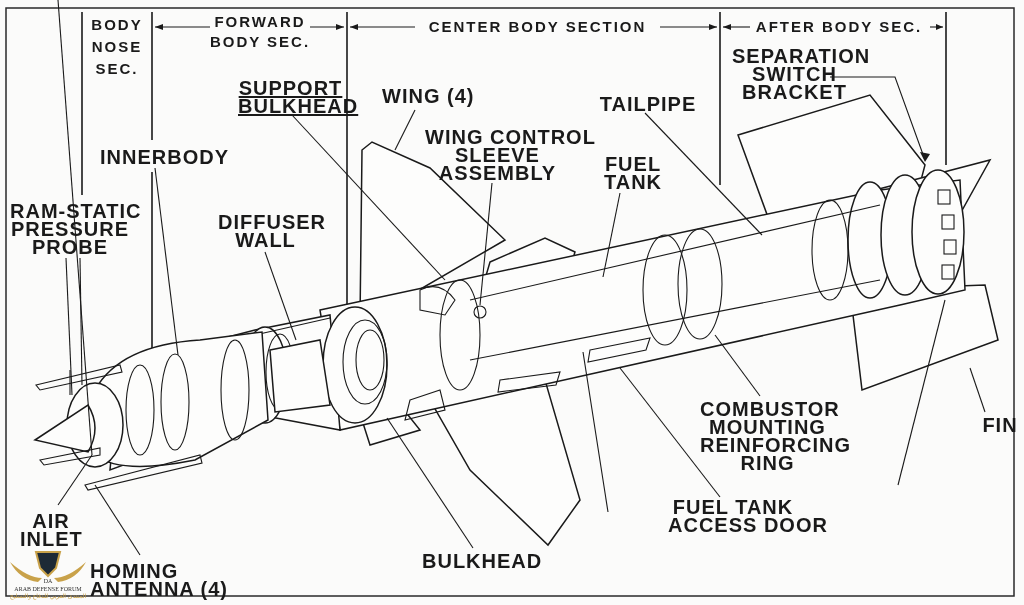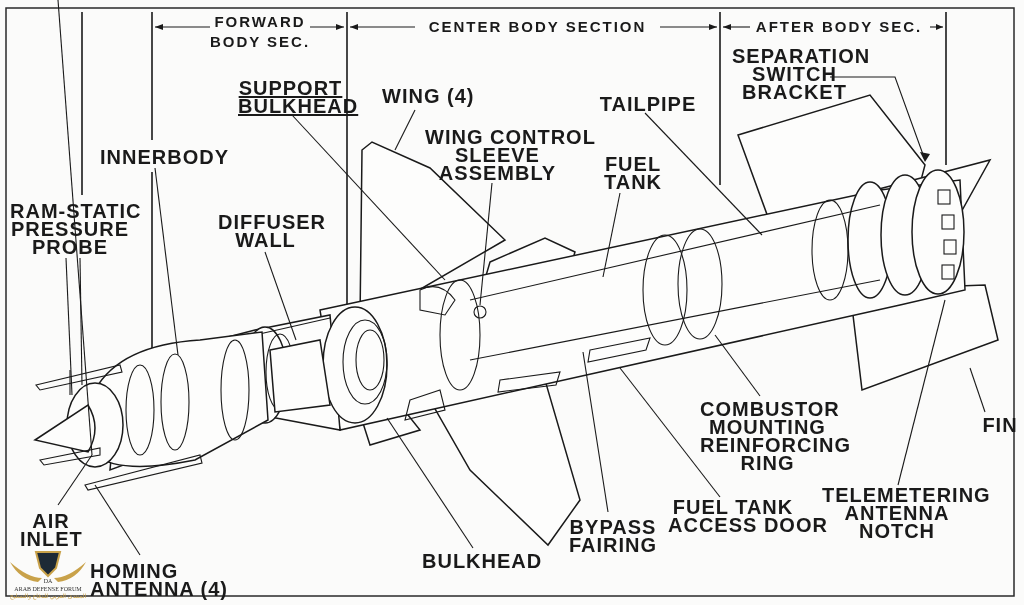--- a/index.html
+++ b/index.html
@@ -125,20 +125,23 @@
     <line class="thin" x1="140" y1="555" x2="95" y2="485"></line>
     <line class="thin" x1="473" y1="548" x2="387" y2="418"></line>
     <line class="thin" x1="608" y1="512" x2="583" y2="352"></line>
     <line class="thin" x1="720" y1="497" x2="620" y2="368"></line>
     <line class="thin" x1="760" y1="396" x2="715" y2="335"></line>
     <line class="thin" x1="898" y1="485" x2="945" y2="300"></line>
     <line class="thin" x1="985" y1="412" x2="970" y2="368"></line>
   </g>
 </svg>
 
+<div class="sec" style="left:86px;top:14px;width:62px;line-height:22px;">BODY
+NOSE
+SEC.</div>
 <div class="sec" style="left:200px;top:12px;width:120px;">FORWARD
 BODY SEC.</div>
 <div class="sec" style="left:415px;top:17px;width:245px;">CENTER BODY SECTION</div>
 <div class="sec" style="left:748px;top:17px;width:182px;">AFTER BODY SEC.</div>
 
 <div class="lbl" style="left:10px;top:202px;width:120px;">RAM-STATIC
 PRESSURE
 PROBE</div>
 <div class="lbl" style="left:100px;top:148px;width:115px;">INNERBODY</div>
 <div class="lbl" style="left:218px;top:213px;width:95px;">DIFFUSER
@@ -153,31 +156,26 @@
 ASSEMBLY</div>
 <div class="lbl" style="left:598px;top:95px;width:100px;">TAILPIPE</div>
 <div class="lbl" style="left:732px;top:47px;width:125px;">SEPARATION
 SWITCH
 BRACKET</div>
 <div class="lbl" style="left:20px;top:512px;width:62px;">AIR
 INLET</div>
 <div class="lbl" style="left:90px;top:562px;width:120px;text-align:left;">HOMING
 ANTENNA (4)</div>
 <div class="lbl" style="left:422px;top:552px;width:105px;">BULKHEAD</div>
-<div class="lbl" style="left:568px;top:518px;width:90px;">BYPASS
-FAIRING</div>
 <div class="lbl" style="left:668px;top:498px;width:130px;">FUEL TANK
 ACCESS DOOR</div>
 <div class="lbl" style="left:700px;top:400px;width:135px;">COMBUSTOR
 MOUNTING
 REINFORCING
 RING</div>
-<div class="lbl" style="left:822px;top:486px;width:150px;">TELEMETERING
-ANTENNA
-NOTCH</div>
 <div class="lbl" style="left:982px;top:416px;width:70px;">FIN (4)</div>
 
 <div id="logo">
   <svg width="80" height="36" viewBox="0 0 80 36" style="position:static;">
     <path d="M28,4 L52,4 L48,20 L40,28 L32,20 Z" fill="#1e2a36" stroke="#c9a24a" stroke-width="2"></path>
     <path d="M2,14 Q20,30 34,30 L30,34 Q12,32 2,14 Z" fill="#c9a24a"></path>
     <path d="M78,14 Q60,30 46,30 L50,34 Q68,32 78,14 Z" fill="#c9a24a"></path>
     <text x="40" y="35" text-anchor="middle" font-size="6" font-family="Liberation Serif, serif" fill="#333">DA</text>
   </svg>
   <span class="t1">ARAB DEFENSE FORUM</span>

